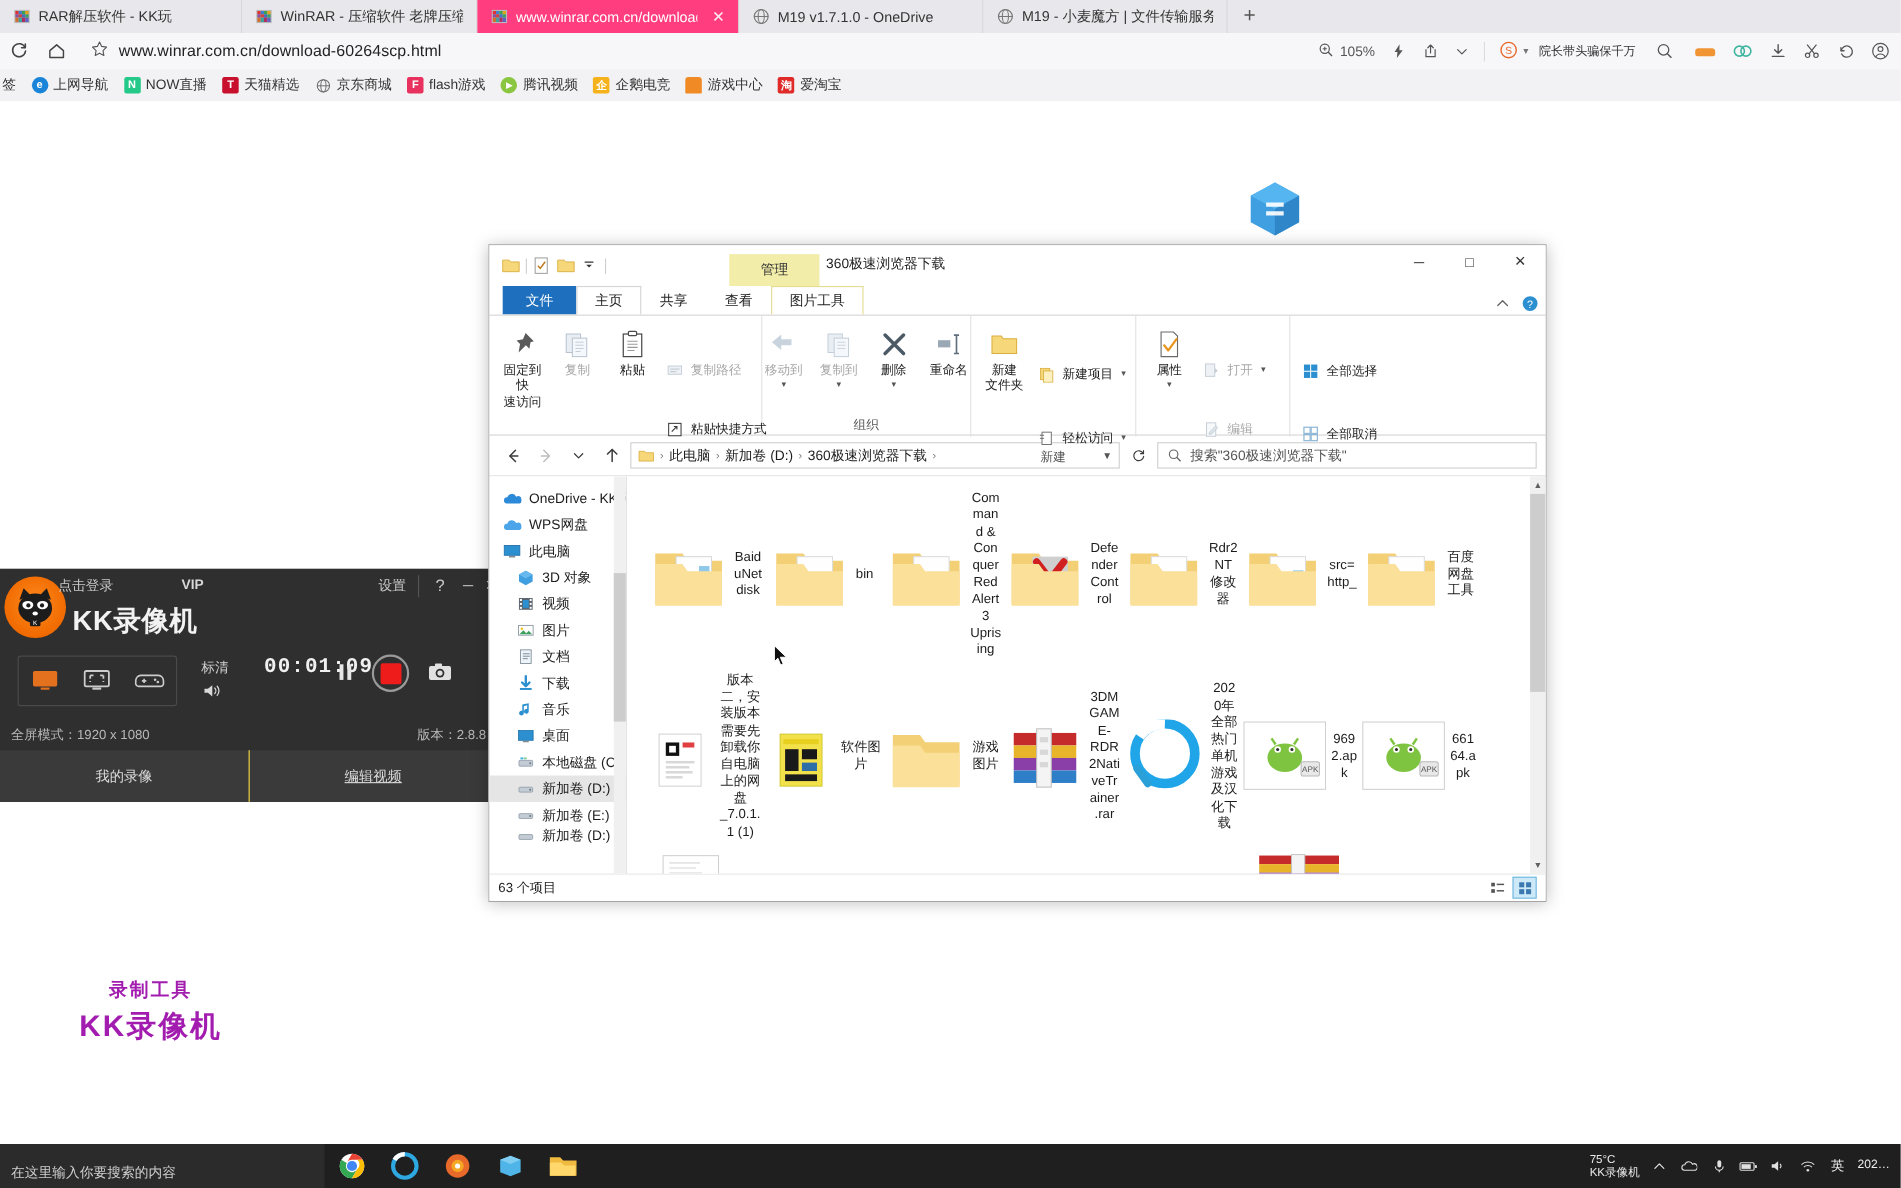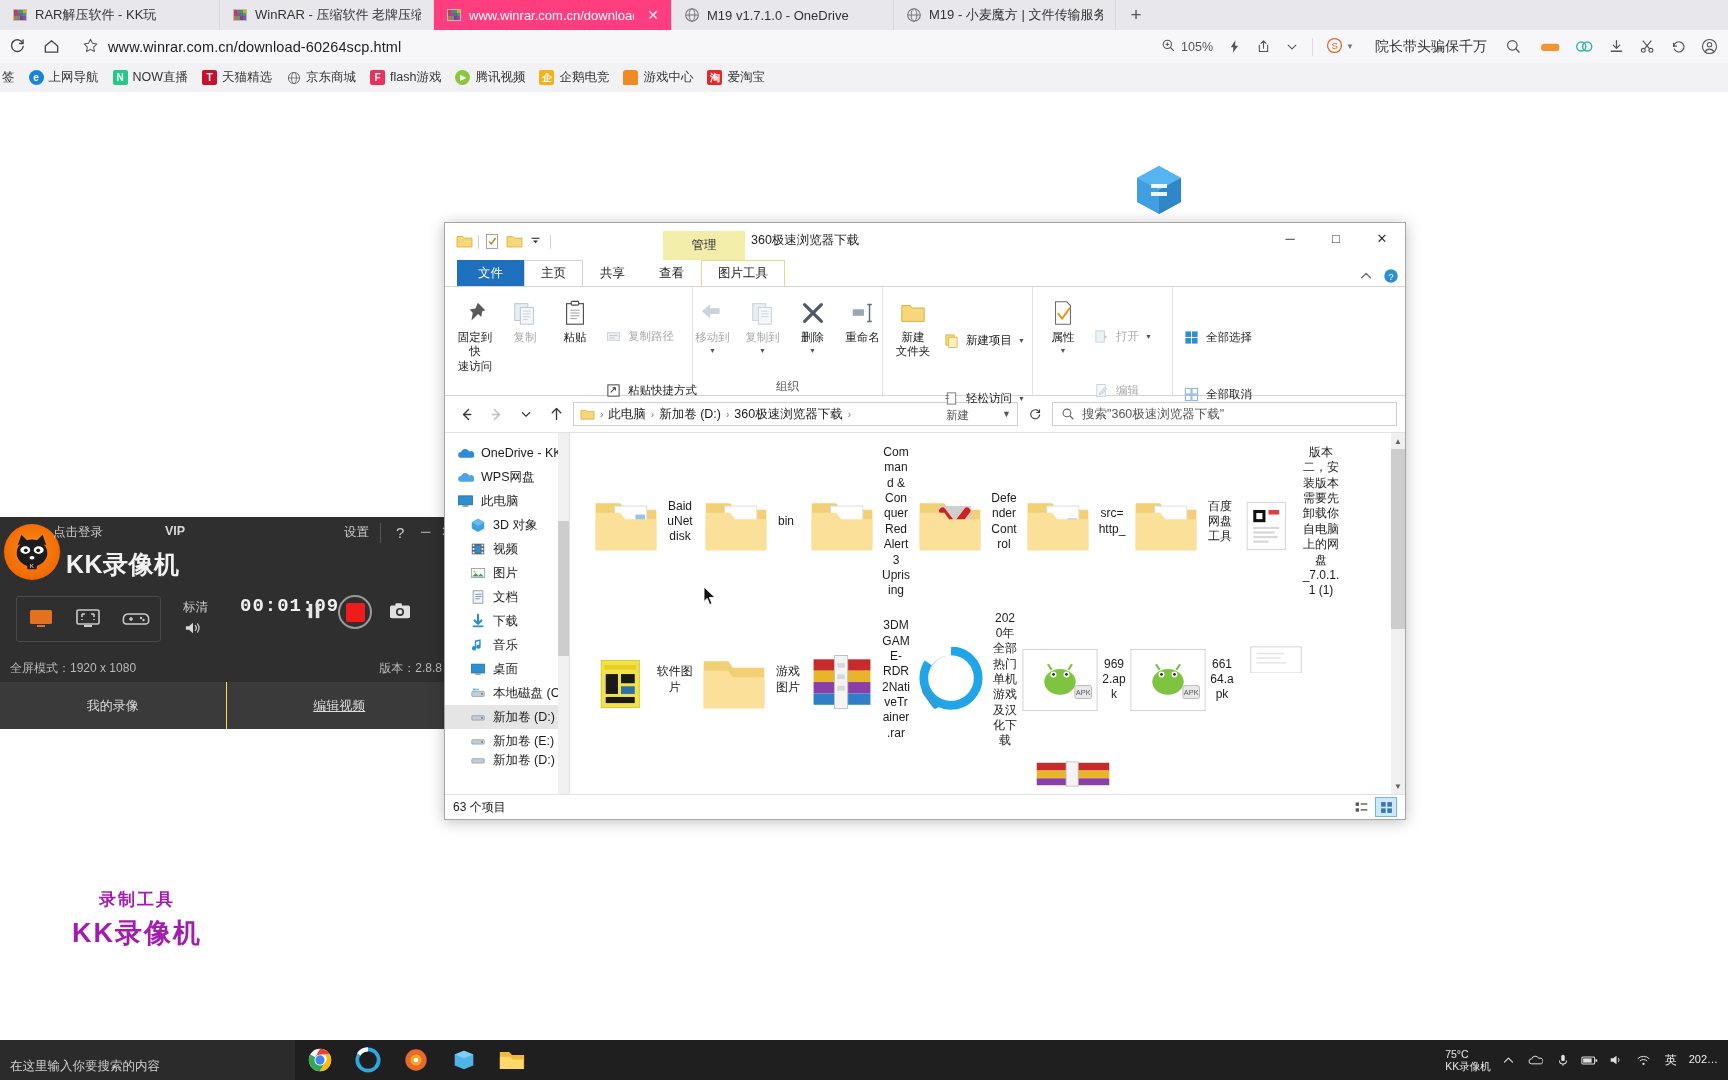--- a/index.html
+++ b/index.html
@@ -291,21 +291,21 @@
       </div>
       <div class="vsep"></div>
       <div class="nr" style="gap:7px;">
         <span>
           <svg viewBox="0 0 20 20" width="17" height="17">
               <circle cx="10" cy="10" r="8.2" fill="none" stroke="#e8682a" stroke-width="1.5"></circle>
               <text x="10" y="14" font-size="11" fill="#e8682a" text-anchor="middle" font-family="Liberation Sans">S</text>
             </svg>
         </span>
         <span style="font-size:8px;color:#777;margin-left:-4px;">▼</span>
-        <span style="font-size:14px;color:#333;margin-left:14px;">院长带头骗保千万</span>
+        <span style="font-size:11px;color:#333;margin-left:1px;">院长带头骗保千万</span>
       </div>
       <div class="nr" style="padding:0 10px;">
         <svg viewBox="0 0 20 20" width="17" height="17">
             <circle cx="8.6" cy="8.6" r="5.6" fill="none" stroke="#555" stroke-width="1.4"></circle>
             <line x1="12.7" y1="12.7" x2="17" y2="17" stroke="#555" stroke-width="1.6"></line>
           </svg>
       </div>
       <div class="nr">
         <svg viewBox="0 0 22 18" width="20" height="17">
             <path d="M4 6h14a3.4 3.4 0 0 1 3.2 3.4v2.1A2.5 2.5 0 0 1 18.7 14h-15A2.5 2.5 0 0 1 1.2 11.5V9.4A3.4 3.4 0 0 1 4 6z" fill="#f19433"></path>
@@ -1032,20 +1032,30 @@
             <svg viewBox="0 0 76 66" width="72" height="64">
                 <path d="M6 10h26l5 7h33v42H6z" fill="#f3d076"></path>
                 <rect x="26" y="13" width="34" height="44" fill="#cfcfcf"></rect>
                 <path d="M30 18l26 34M56 18L30 52" stroke="#d02020" stroke-width="7" stroke-linecap="round"></path>
                 <path d="M6 20h26l5 7h33v33H6z" fill="#fbe09a"></path>
               </svg>
           </div>
           <div class="cname">DefenderControl</div>
         </div>
 
+        <div class="cell">
+          <div class="thumb">
+            <svg viewBox="0 0 76 66" width="72" height="64">
+                <path d="M6 10h26l5 7h33v42H6z" fill="#f3d076"></path>
+                <rect x="26" y="13" width="34" height="44" fill="#fefefe" stroke="#dcdcdc" stroke-width="1"></rect>
+                <path d="M6 20h26l5 7h33v33H6z" fill="#fbe09a"></path>
+              </svg>
+          </div>
+          <div class="cname">Rdr2 NT 修改器</div>
+        </div>
 
         <div class="cell">
           <div class="thumb">
             <svg viewBox="0 0 76 66" width="72" height="64">
                 <path d="M6 10h26l5 7h33v42H6z" fill="#f3d076"></path>
                 <rect x="26" y="13" width="34" height="44" fill="#fefefe" stroke="#dcdcdc" stroke-width="1"></rect>
                 <rect x="48" y="26" width="10" height="10" fill="#9fd0ea"></rect>
                 <path d="M6 20h26l5 7h33v33H6z" fill="#fbe09a"></path>
               </svg>
           </div>

